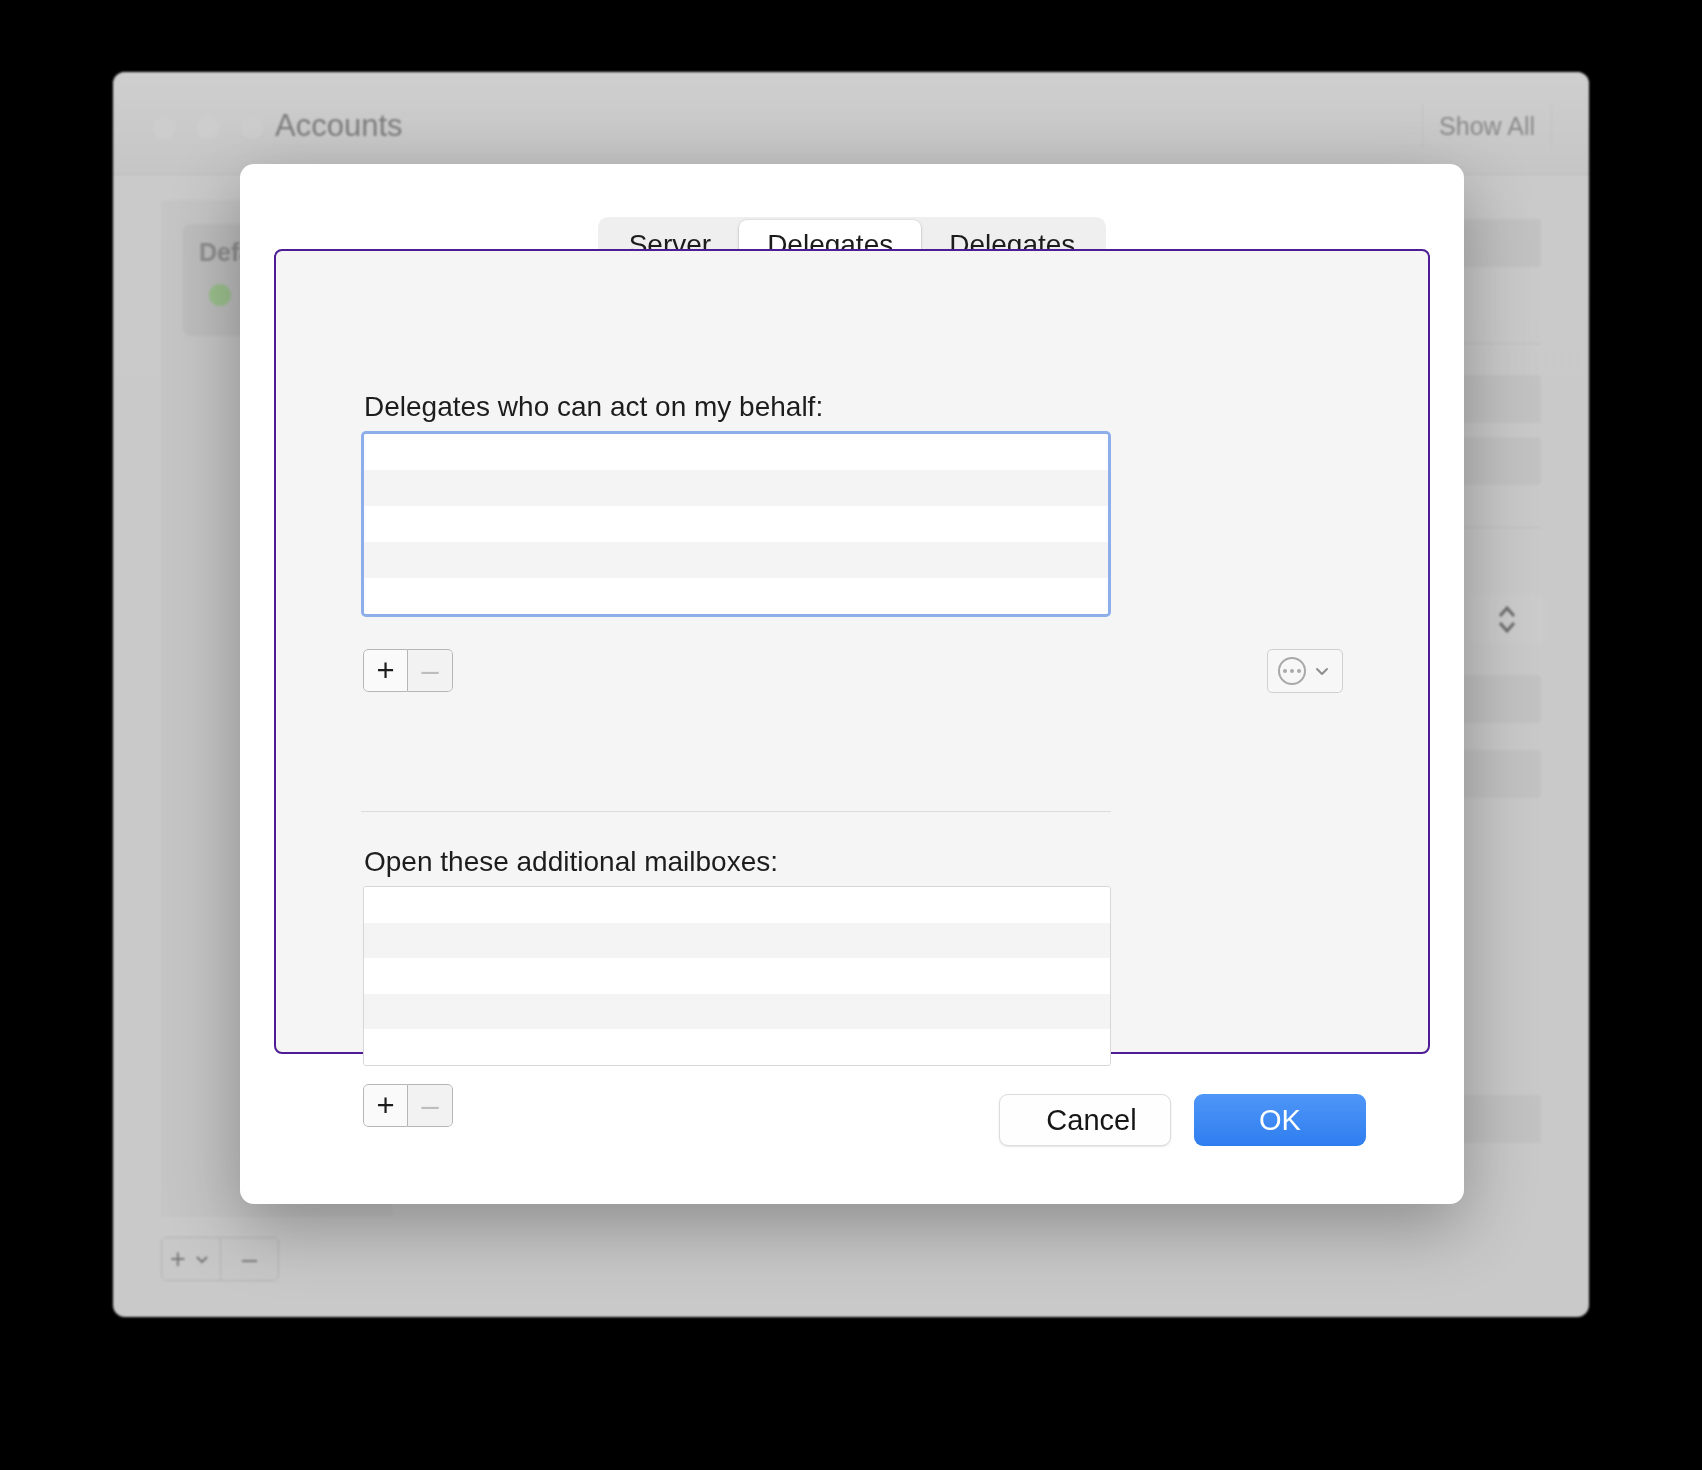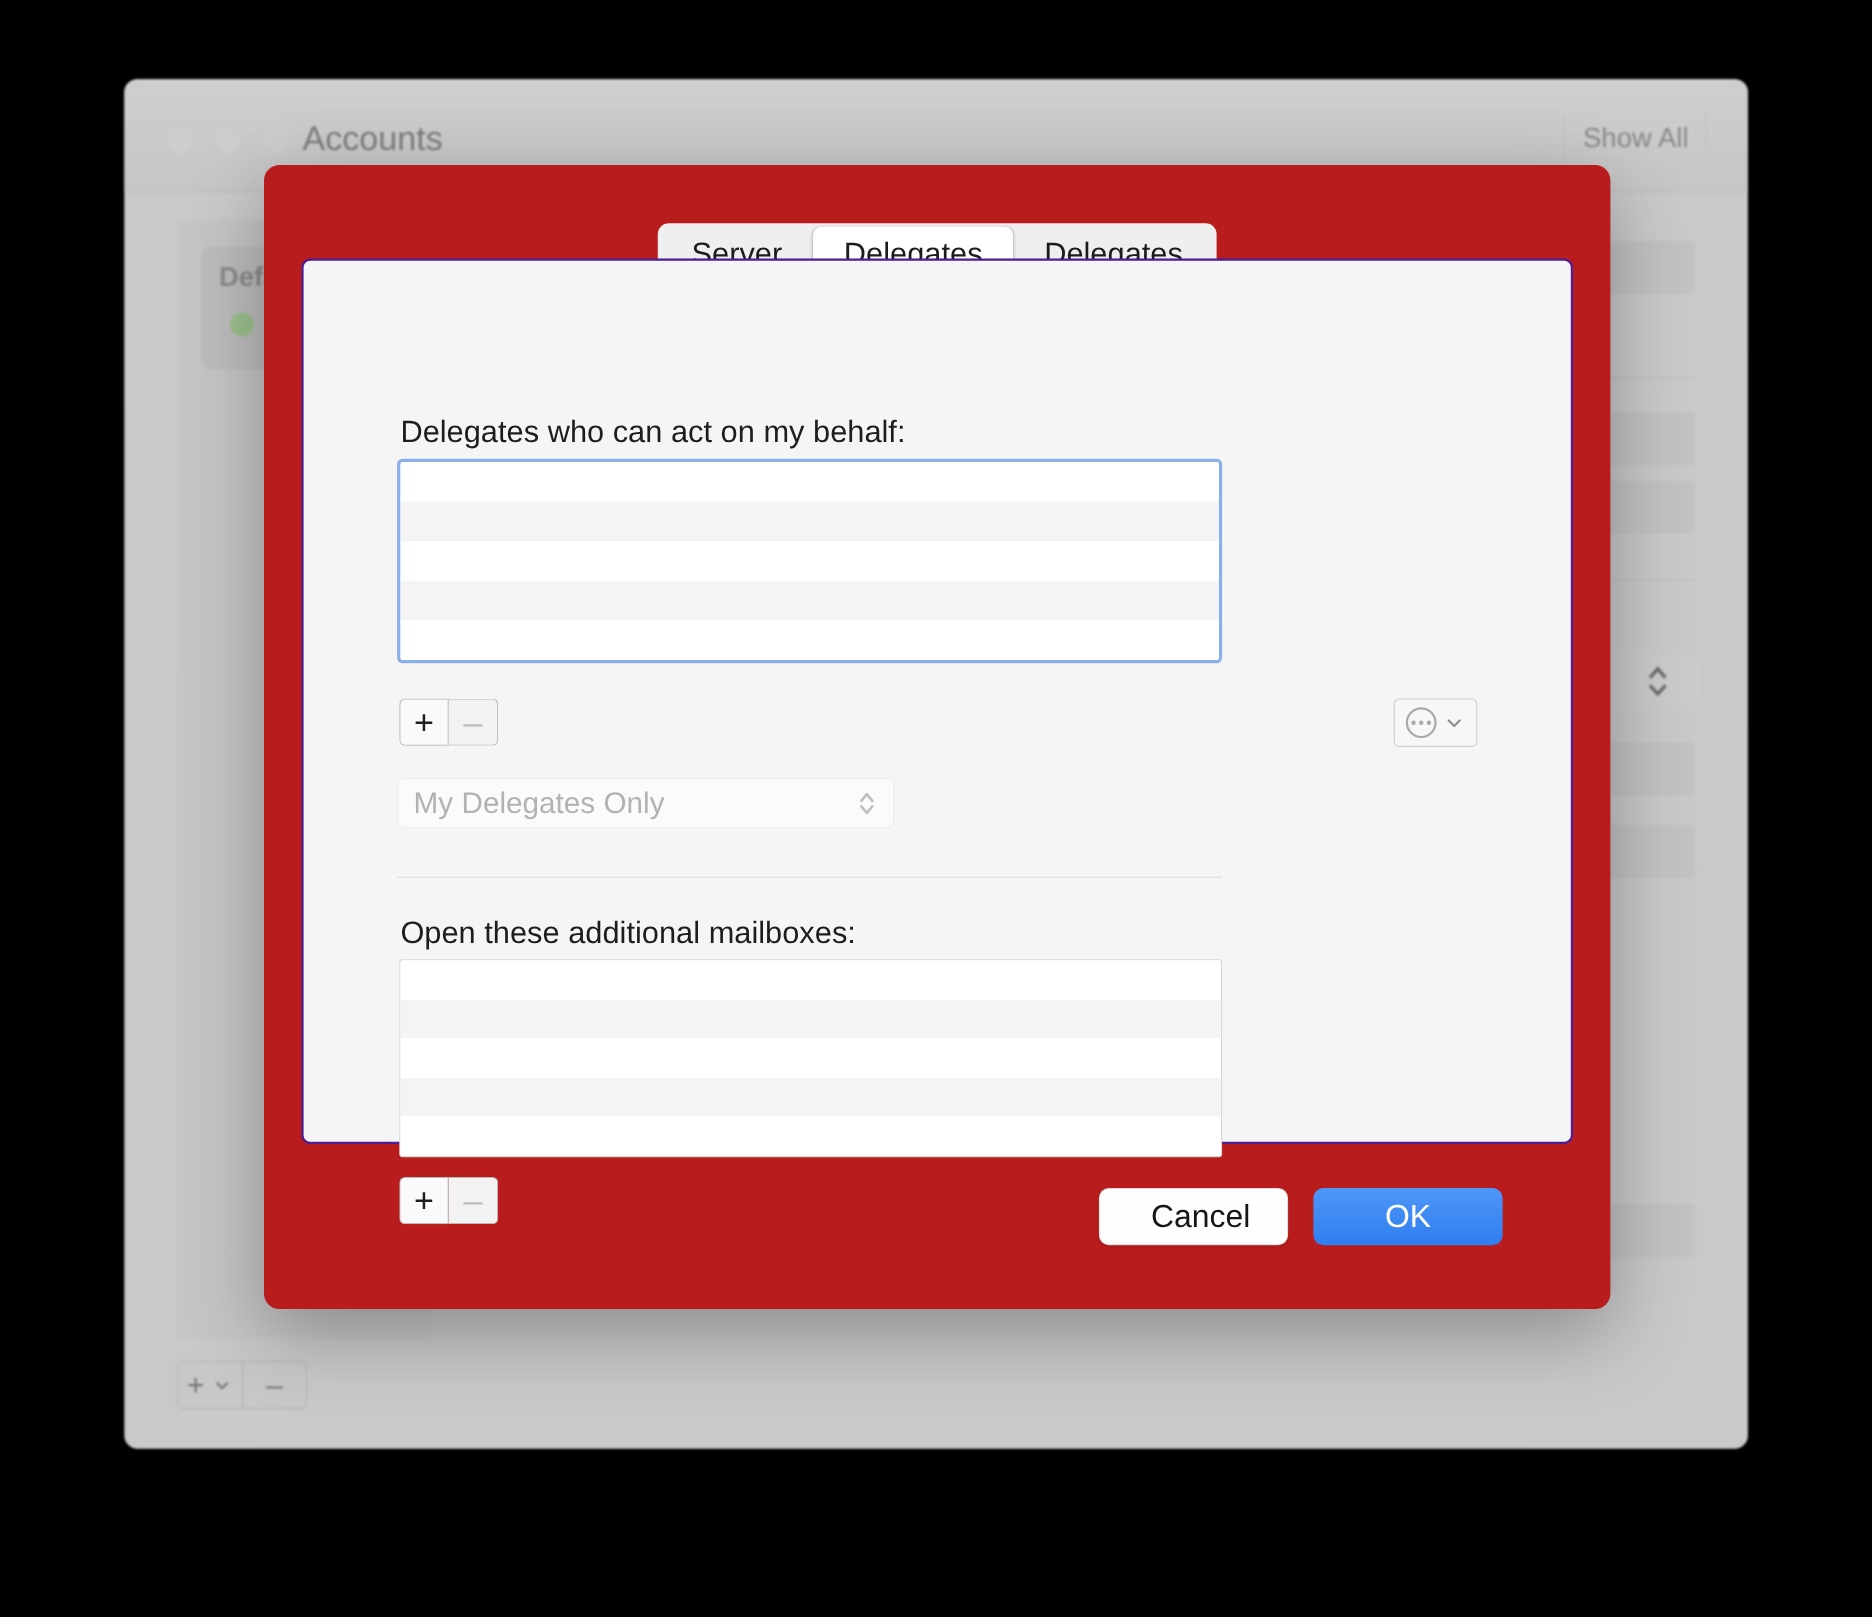--- a/index.html
+++ b/index.html
@@ -73,23 +73,23 @@
   .bg-stepper {
     position: absolute; right: 45px; width: 75px; height: 48px;
     background: #cbcbcb; border-radius: 8px;
     display: flex; align-items: center; justify-content: center;
     color: #6c6c6c; font-size: 24px; line-height: 0.7;
   }
 
   
   .sheet {
     position: absolute;
-    left: 240px; top: 150px;
+    left: 240px; top: 164px;
     width: 1224px; height: 1040px;
-    background: #b91c1c;
+    background: #ffffff;
     border-radius: 14px;
     box-shadow: 0 22px 70px rgba(0,0,0,0.30);
     overflow: hidden;
   }
   .tabbar {
     position: absolute; top: 53px; left: 0; right: 0;
     display: flex; justify-content: center;
   }
   .segmented {
     display: flex; align-items: center;
@@ -283,27 +283,20 @@
             <i></i>
               <i></i>
               <i></i>
           </span>
           <svg width="20" height="20" viewBox="0 0 20 20">
             <path d="M5 8 L10 13 L15 8" fill="none" stroke="#8e8e8e" stroke-width="2" stroke-linecap="round" stroke-linejoin="round"></path>
           </svg>
         </div>
 
 
-        <div class="select-box" style="left:85px; top:470px;">
-          <span class="select-value">My Delegates Only</span>
-          <svg width="20" height="30" viewBox="0 0 20 30">
-            <path d="M5 13 L10 7 L15 13" fill="none" stroke="#c0c0c0" stroke-width="2.4" stroke-linecap="round" stroke-linejoin="round"></path>
-            <path d="M5 18 L10 24 L15 18" fill="none" stroke="#c0c0c0" stroke-width="2.4" stroke-linecap="round" stroke-linejoin="round"></path>
-          </svg>
-        </div>
 
         <div class="divider" style="left:85px; top:560px; width:750px;"></div>
 
         <div class="section-label" style="left:88px; top:595px;">Open these additional mailboxes:</div>
 
         <div class="listbox plain" style="left:87px; top:635px; width:748px; height:180px;">
           <div class="lb-rows">
             <div class="lb-row"></div>
             <div class="lb-row alt"></div>
             <div class="lb-row"></div>

